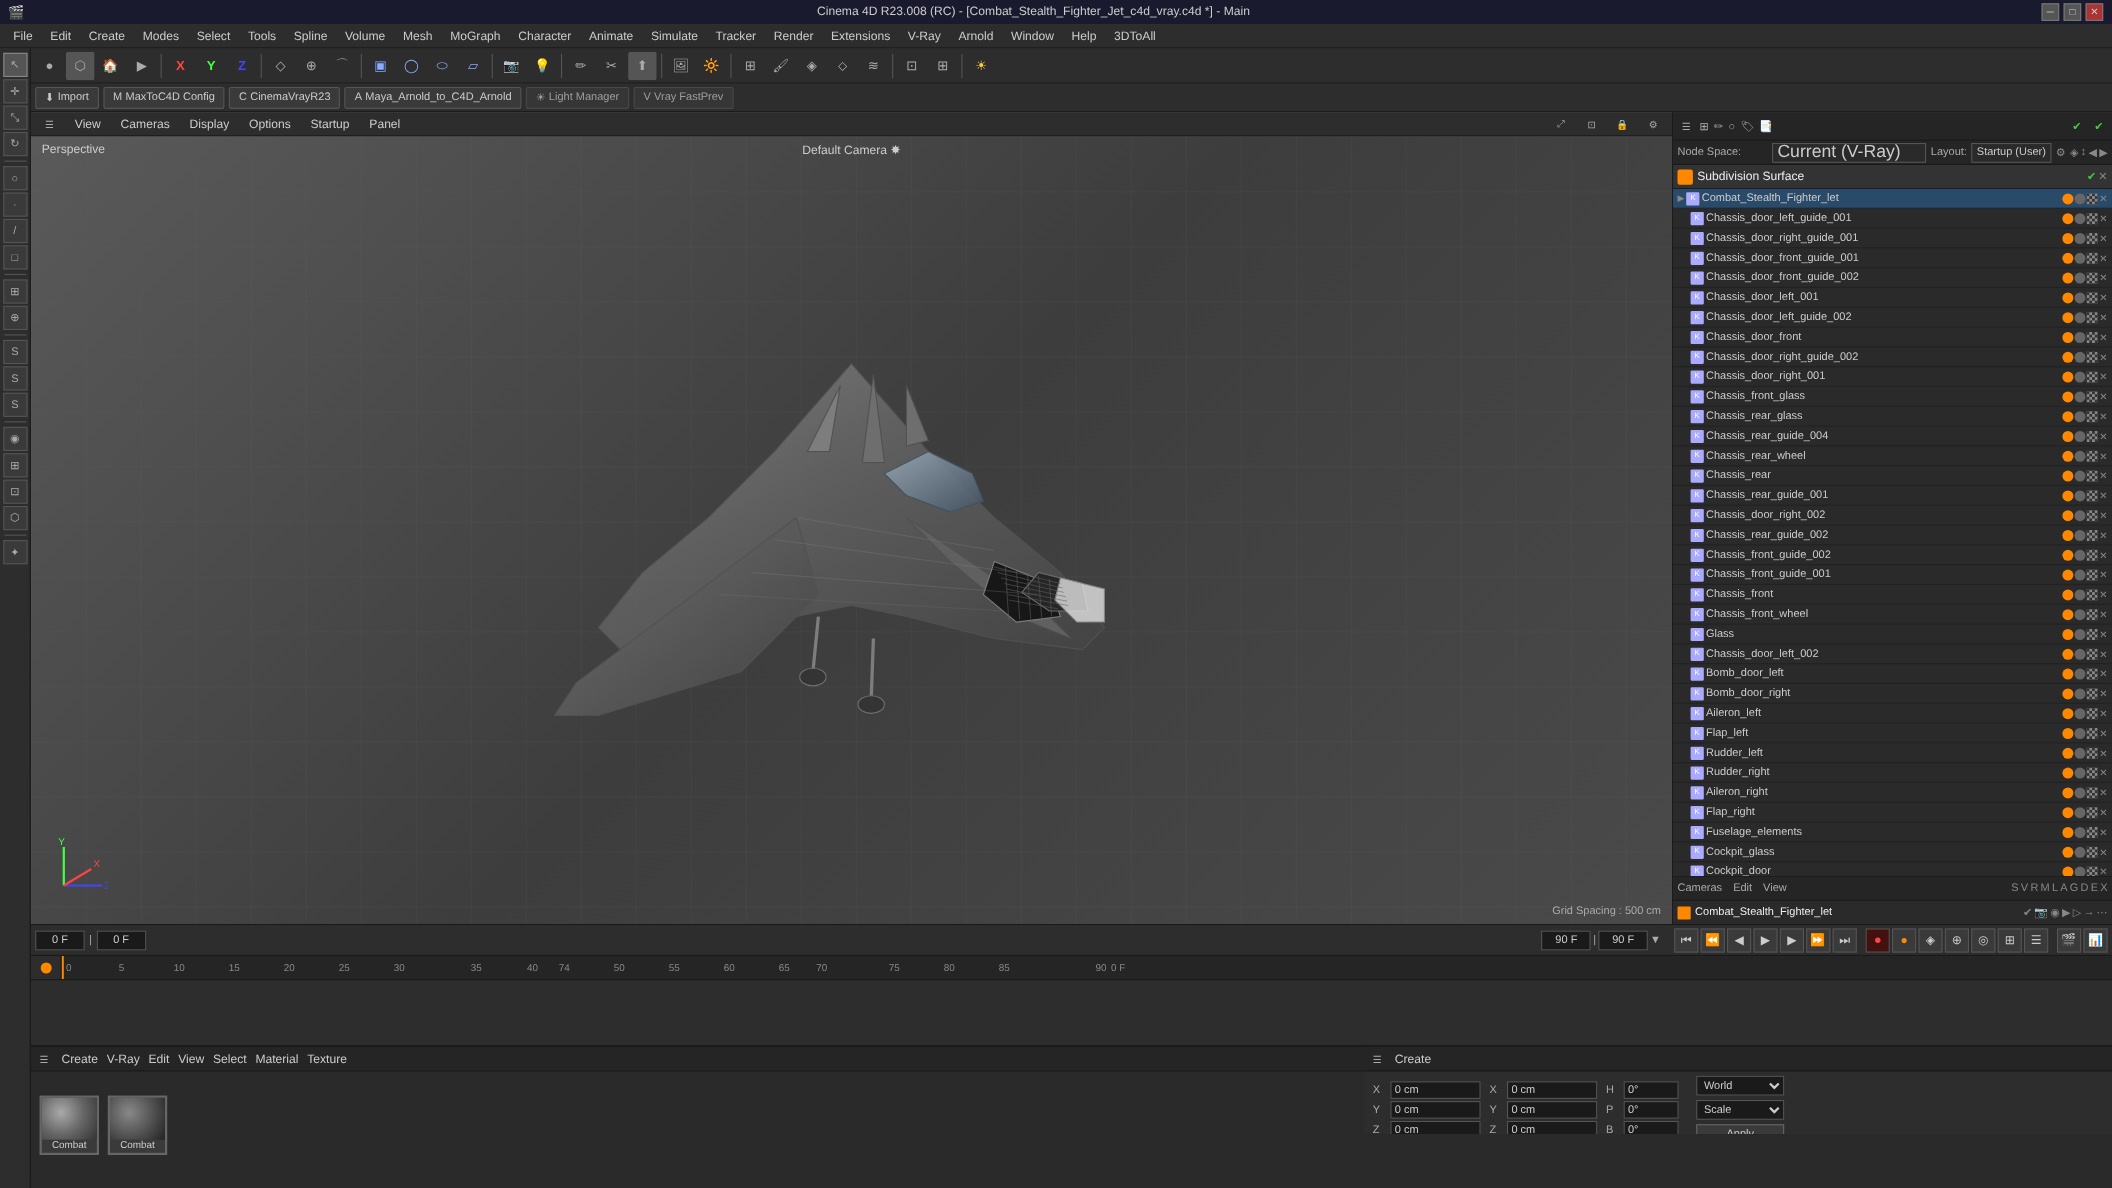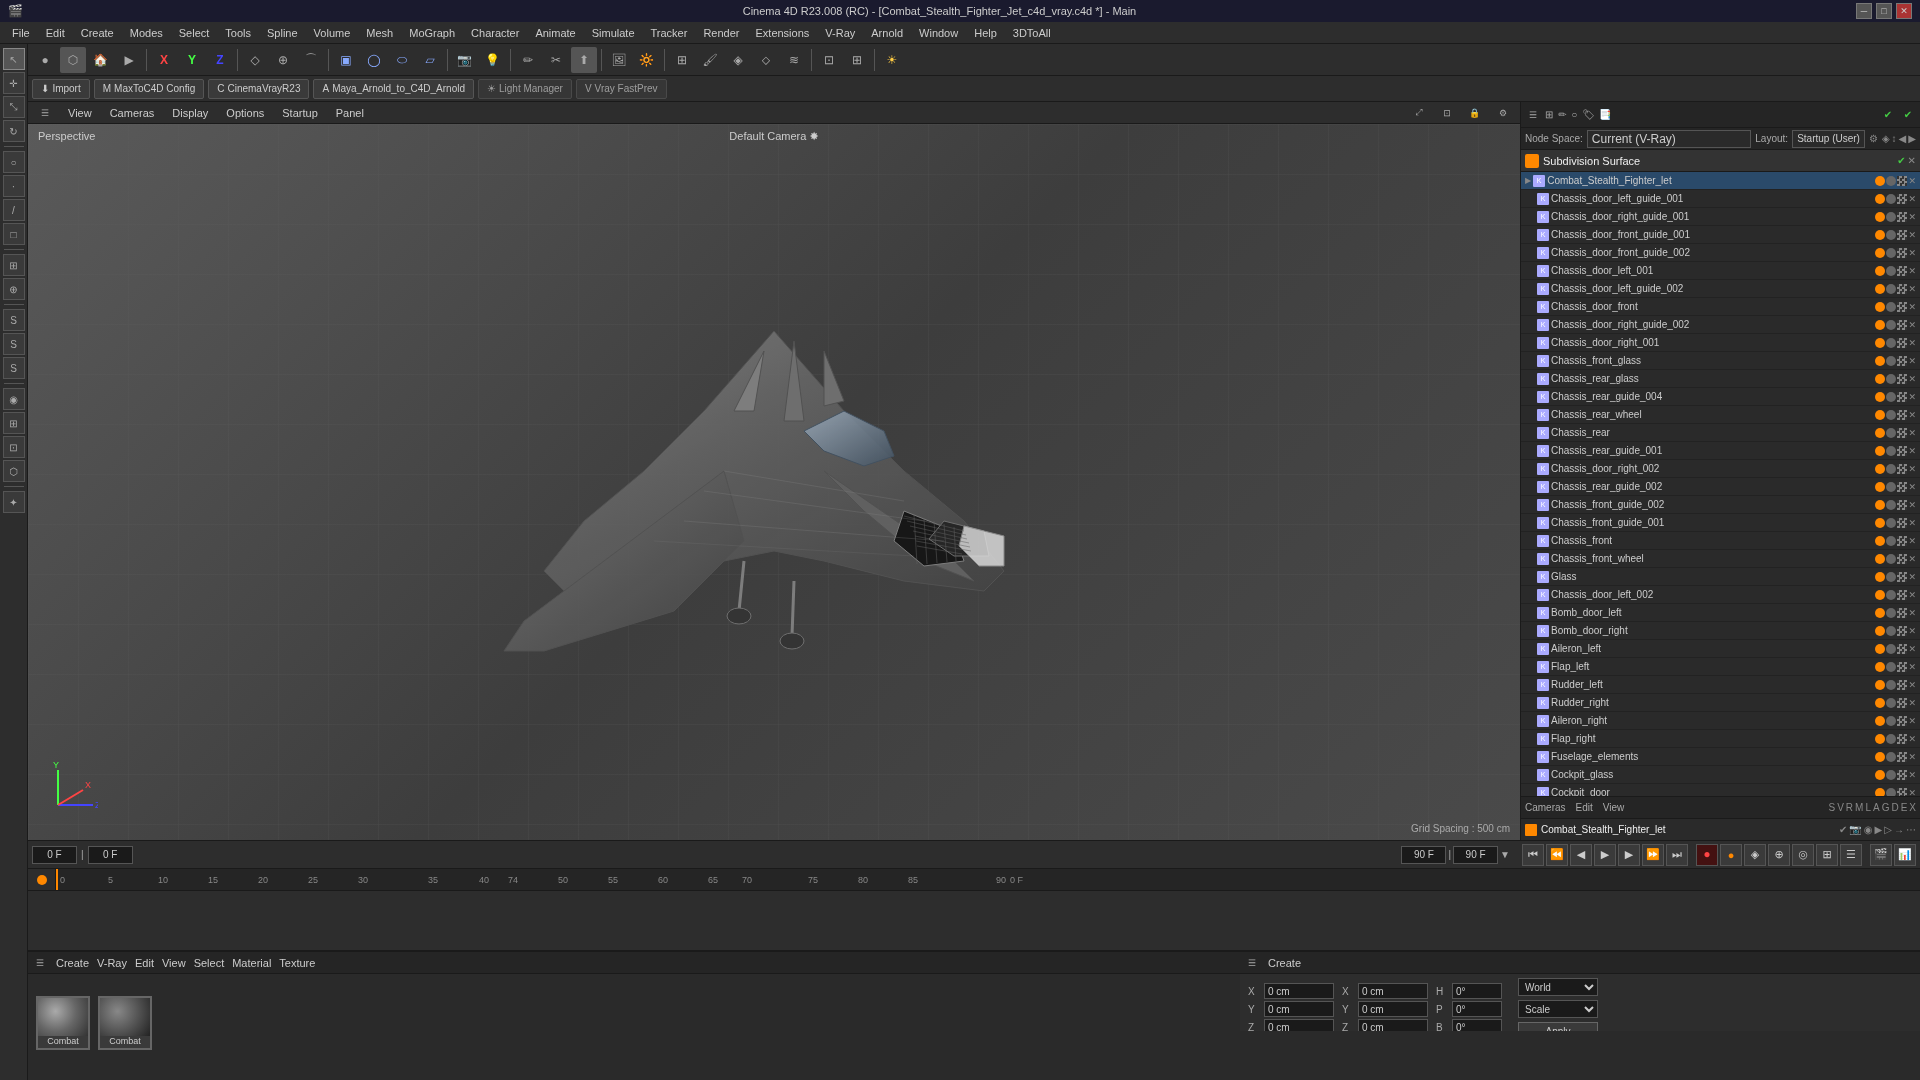--- a/index.html
+++ b/index.html
@@ -47,21 +47,21 @@
     #viewport-camera { position: absolute; top: 6px; left: 50%; transform: translateX(-50%); font-size: 11px; color: #ccc; }
     #grid-spacing { position: absolute; bottom: 6px; right: 10px; font-size: 10px; color: #aaa; }
 
     
     #axes { position: absolute; bottom: 30px; left: 20px; width: 50px; height: 50px; }
 
     
     #right-panel { width: 400px; background: #2d2d2d; border-left: 1px solid #1a1a1a; display: flex; flex-direction: column; flex-shrink: 0; overflow: hidden; }
     #right-panel-top { height: 26px; display: flex; align-items: center; padding: 0 4px; background: #252525; border-bottom: 1px solid #1a1a1a; gap: 4px; }
     .rp-label { font-size: 10px; color: #aaa; }
-    #right-panel-node-space { flex: 1; background: #2a2a2a; border: 1px solid #555; height: 18px; padding: 0 4px; font-size: 12px; color: #ccc; display: flex; align-items: center; }
+    #right-panel-node-space { flex: 1; background: #2a2a2a; border: 1px solid #555; height: 18px; padding: 0 4px; font-size: 16px; color: #ccc; display: flex; align-items: center; margin-left: 24px; }
     #object-name-bar { height: 22px; background: #333; display: flex; align-items: center; padding: 0 4px; gap: 4px; border-bottom: 1px solid #1a1a1a; }
     .obj-icon { width: 14px; height: 14px; background: #ff8800; border-radius: 2px; flex-shrink: 0; }
     .obj-name { font-size: 11px; color: #eee; }
 
     
     #object-list { flex: 1; overflow-y: auto; background: #2a2a2a; }
     .obj-row { height: 18px; display: flex; align-items: center; padding: 0 4px; gap: 2px; cursor: pointer; border-bottom: 1px solid #222; }
     .obj-row.selected { background: #2a4a6a; }
     .obj-triangle { color: #888; font-size: 8px; cursor: pointer; }
     .obj-type-icon { width: 12px; height: 12px; background: #888; border-radius: 1px; flex-shrink: 0; display: flex; align-items: center; justify-content: center; font-size: 7px; color: #fff; }
@@ -95,21 +95,21 @@
     .mat-swatch-label { font-size: 9px; color: #ccc; text-align: center; }
 
     
     #coord-panel { height: 80px; background: #2d2d2d; border-top: 1px solid #1a1a1a; display: flex; flex-direction: column; overflow: hidden; }
     #coord-menu { height: 22px; background: #252525; display: flex; align-items: center; padding: 0 4px; gap: 8px; border-bottom: 1px solid #1a1a1a; }
     .coord-menu-item { font-size: 11px; color: #ccc; cursor: pointer; }
     #coord-fields { display: flex; flex: 1; align-items: center; padding: 4px 8px; gap: 16px; }
     .coord-group { display: flex; flex-direction: column; gap: 2px; }
     .coord-row { display: flex; align-items: center; gap: 4px; }
     .coord-label { font-size: 10px; color: #aaa; width: 12px; }
-    .coord-input { width: 70px; height: 16px; background: #1a1a1a; border: 1px solid #555; color: #ccc; font-size: 10px; padding: 0 3px; }
+    .coord-input { width: 82px; height: 16px; background: #1a1a1a; border: 1px solid #555; color: #ccc; font-size: 10px; padding: 0 3px; }
     .coord-apply-group { display: flex; flex-direction: column; gap: 4px; }
     .coord-select { height: 18px; background: #1a1a1a; border: 1px solid #555; color: #ccc; font-size: 10px; padding: 0 2px; width: 80px; }
     .coord-apply-btn { height: 18px; padding: 0 8px; background: #3a3a3a; border: 1px solid #666; color: #ccc; font-size: 10px; cursor: pointer; }
     .timeline-marker { position: absolute; top: 0; bottom: 0; width: 2px; background: #ff8800; }
 
     
     #object-list::-webkit-scrollbar { width: 8px; }
     #object-list::-webkit-scrollbar-track { background: #222; }
     #object-list::-webkit-scrollbar-thumb { background: #555; }
 

